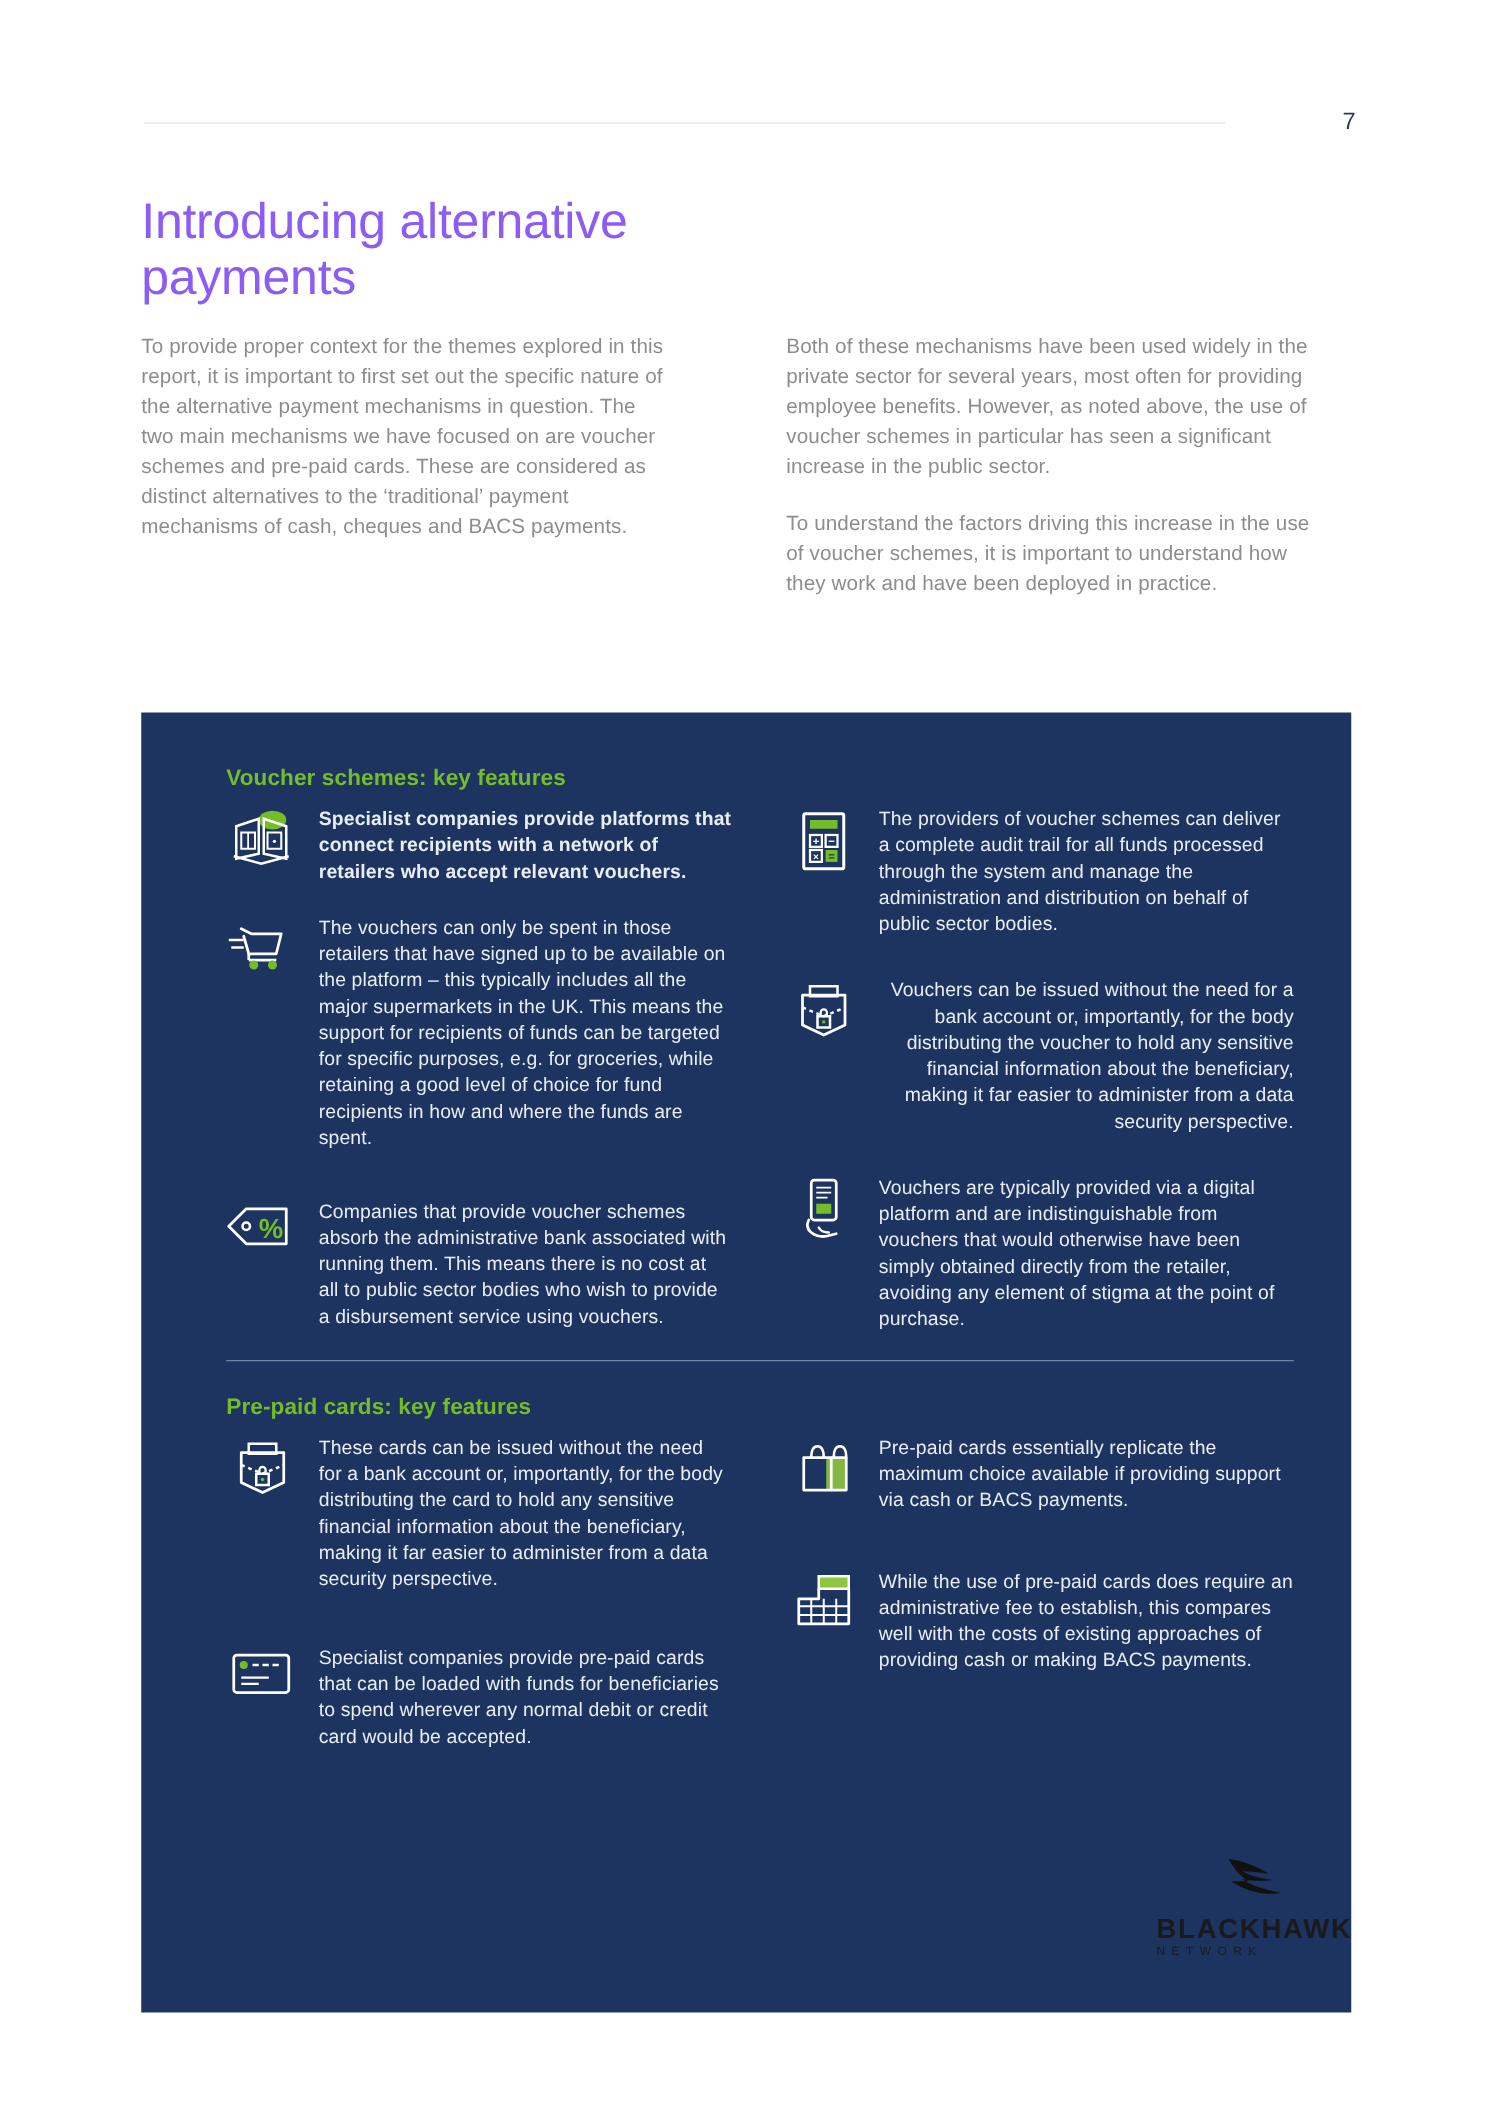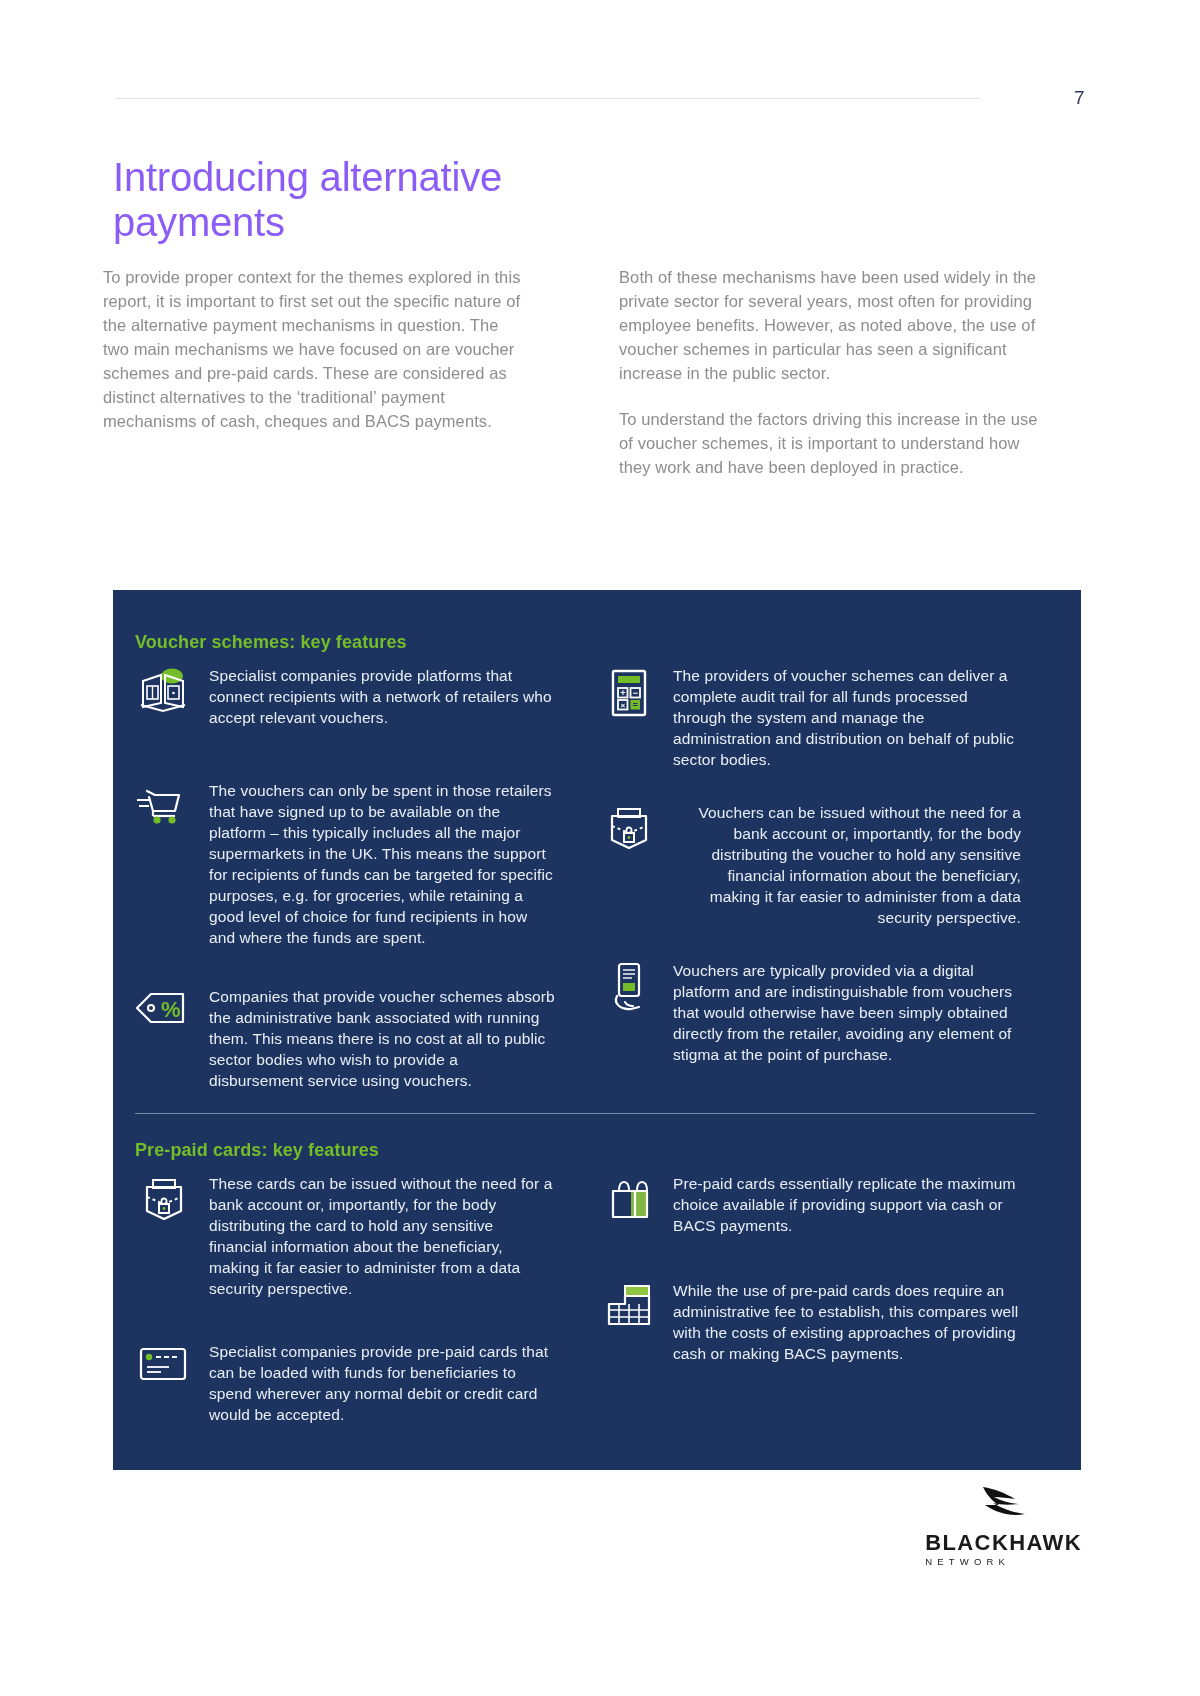--- a/index.html
+++ b/index.html
@@ -55,44 +55,44 @@
     font-size: 40px;
     font-weight: 400;
     line-height: 45px;
     color: #8b5cf6;
     letter-spacing: -0.2px;
   }
 
   
   .intro {
     position: absolute;
-    left: 103px;
+    left: 113px;
     top: 265px;
     width: 968px;
     display: flex;
     gap: 96px;
   }
   .intro-col { width: 420px; }
   .intro-col p {
     font-size: 16.5px;
     line-height: 24px;
     color: #8d8d8d;
     letter-spacing: 0.1px;
   }
   .intro-col p + p { margin-top: 22px; }
 
   
   .panel {
     position: absolute;
     left: 113px;
-    top: 590px;
+    top: 570px;
     width: 968px;
-    height: 880px;
+    height: 1040px;
     background: #1d3460;
-    padding: 42px 46px 30px 22px;
+    padding: 42px 46px 30px 68px;
   }
   .panel-section-title {
     color: #74bd28;
     font-size: 18px;
     font-weight: 700;
     letter-spacing: .1px;
     margin-bottom: 12px;
   }
   .divider {
     height: 1px;
@@ -126,21 +126,21 @@
   .feature .ftext {
     flex: 1;
     color: #e9eef5;
     font-size: 15.5px;
     line-height: 21px;
     letter-spacing: .1px;
   }
   .col-right .feature .ficon { flex-basis: 56px; width: 56px; }
 
   
-  .sec-voucher .col-left .feature:nth-child(1) { margin-bottom: 52px; }
+  .sec-voucher .col-left .feature:nth-child(1) { margin-bottom: 24px; font-weight: bold; }
   .sec-voucher .col-left .feature:nth-child(2) { margin-bottom: 38px; }
   .sec-voucher .col-right .feature:nth-child(1) { margin-bottom: 32px; }
   .sec-voucher .col-right .feature:nth-child(2) { margin-bottom: 32px; text-align: right; }
   .sec-prepaid .col-left .feature:nth-child(1) { margin-bottom: 42px; }
   .sec-prepaid .col-right .feature:nth-child(1) { margin-bottom: 44px; }
 
   
   .logo {
     position: absolute;
     right: 118px;

